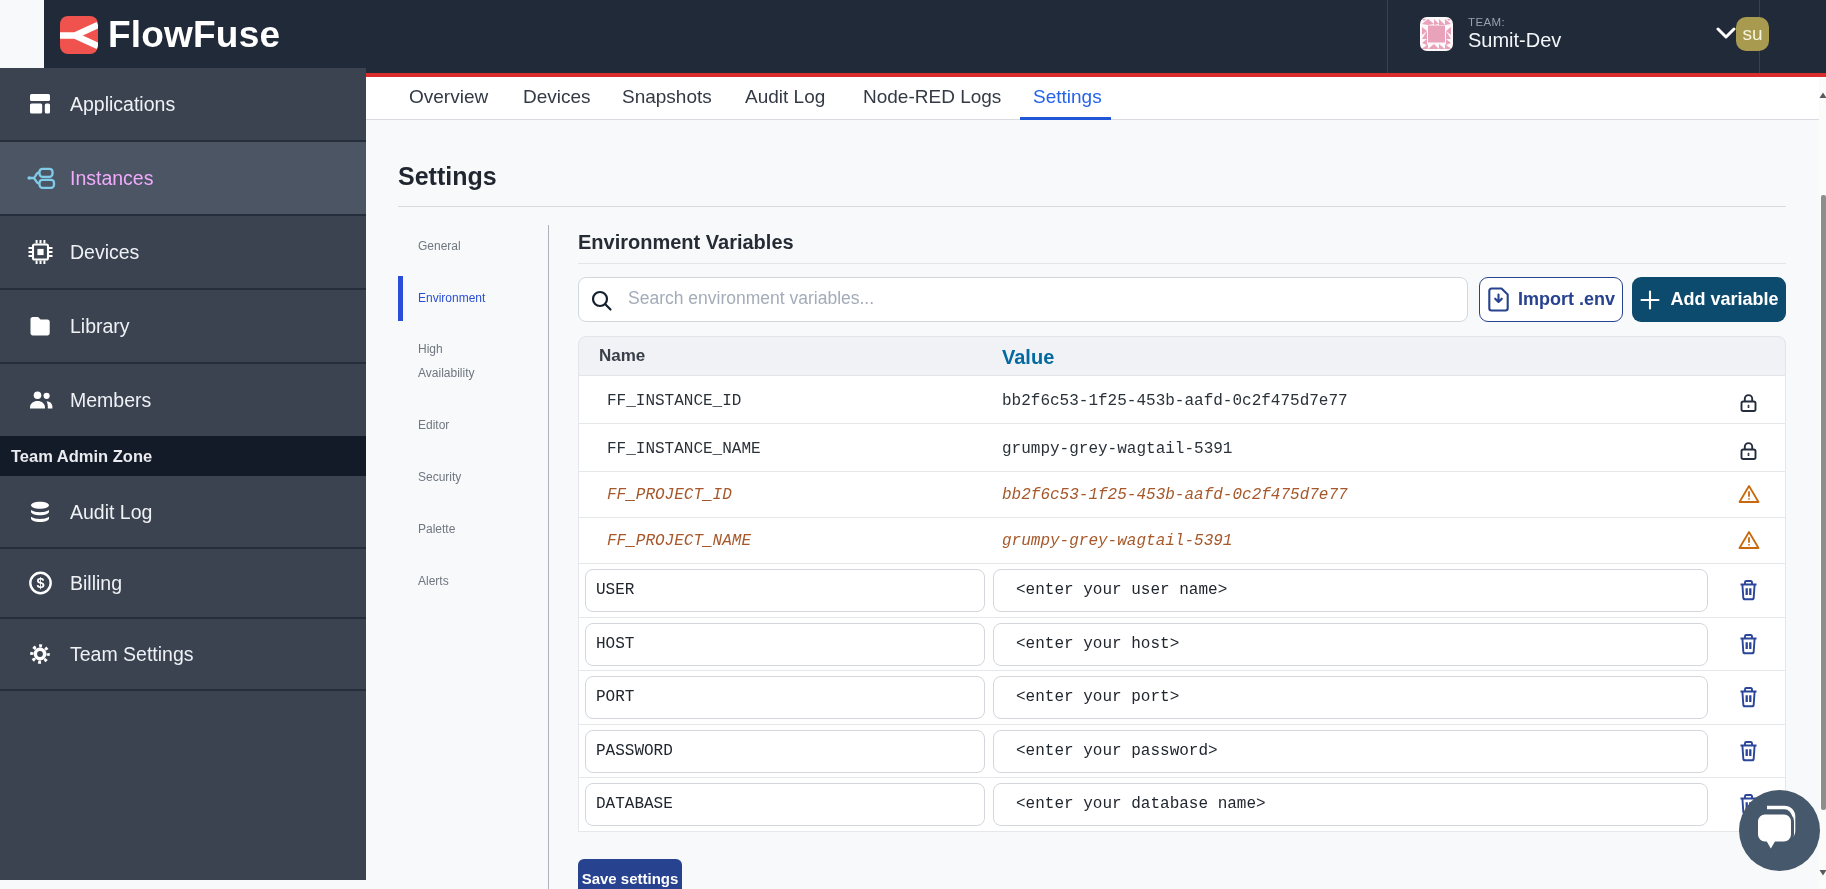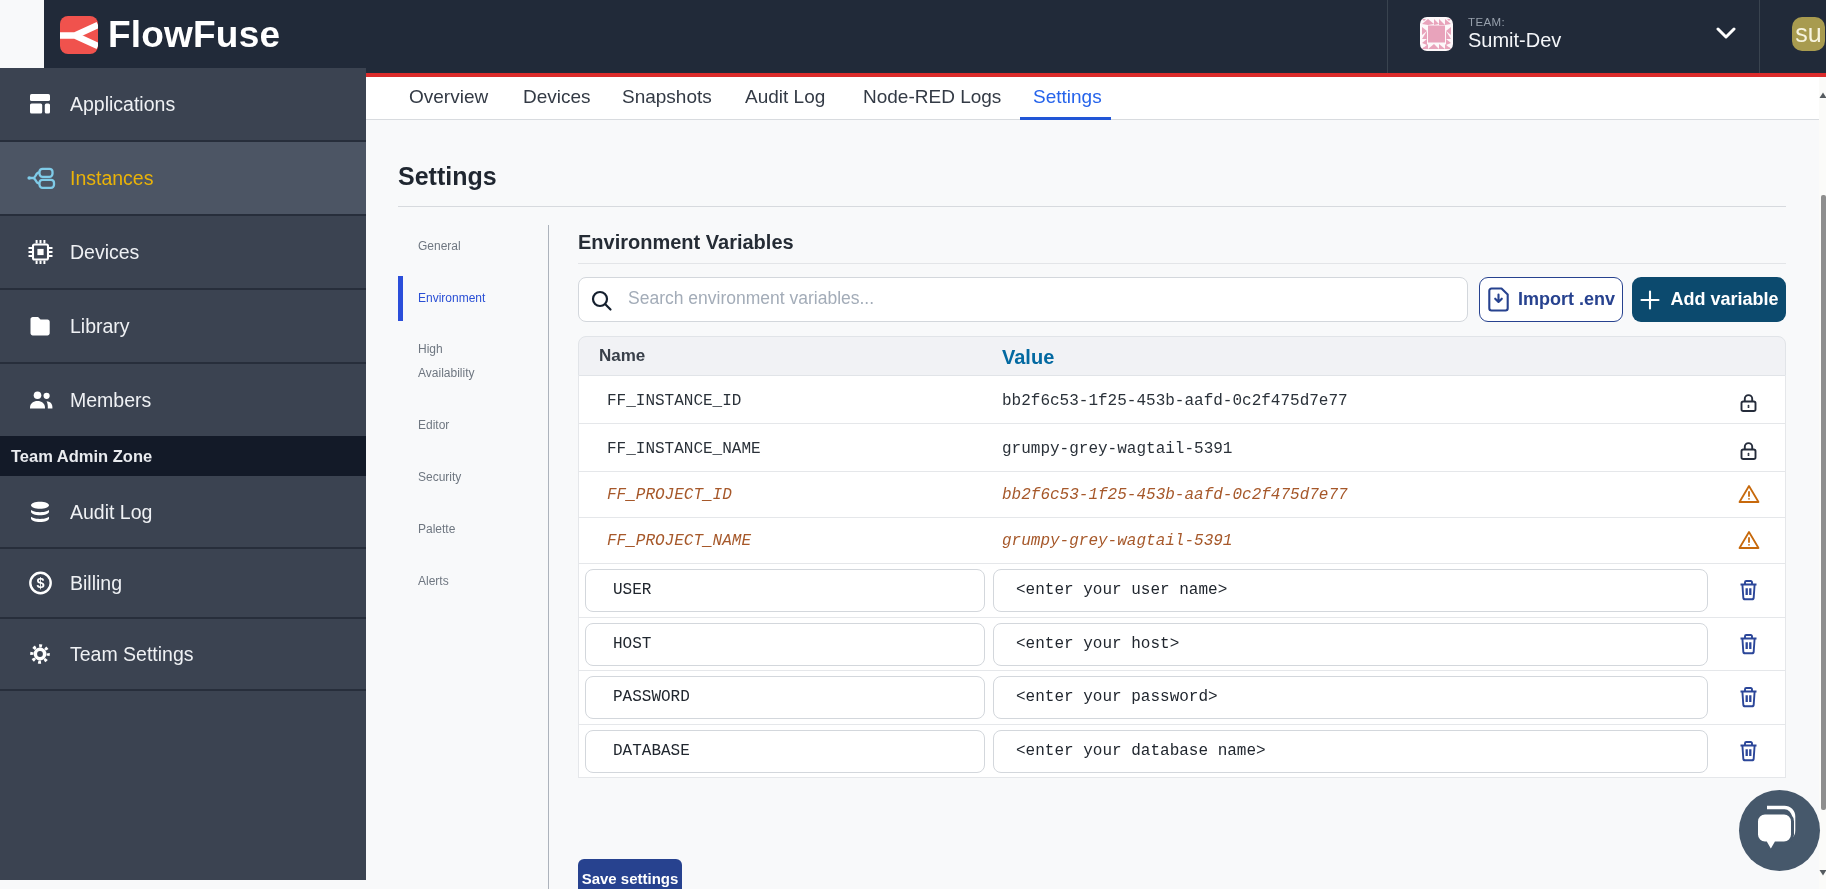--- a/index.html
+++ b/index.html
@@ -6,21 +6,21 @@
   html,body { width:1826px; height:889px; overflow:hidden; }
   body { font-family:"Liberation Sans", sans-serif; position:relative; background:#F8F9FA; }
   .abs { position:absolute; }
   
   .header { position:absolute; left:0; top:0; width:1826px; height:73px; background:#212A39;margin-left:44px; }
   .redline { position:absolute; left:0; top:73px; width:1826px; height:4px; background:#DC2B2B; }
   .logo-title { position:absolute; left:64px; top:14px; font-size:37px; font-weight:700; color:#FFFFFF; letter-spacing:0.2px; }
   .hdiv { position:absolute; top:0; width:1px; height:73px; background:#39434F; }
   .team-label { position:absolute; left:1424px; top:16px; font-size:11.5px; color:#97A0AC; letter-spacing:0.4px; }
   .team-name { position:absolute; left:1424px; top:29px; font-size:20px; color:#F4F6F9; }
-  .su-avatar { position:absolute; left:1748px; top:17px; width:33px; height:34px; border-radius:10px; background:#A89B4F; color:#F7F4DF; font-size:25px; text-align:center; line-height:33px; }
+  .su-avatar { position:absolute; left:1692px; top:17px; width:33px; height:34px; border-radius:10px; background:#A89B4F; color:#F7F4DF; font-size:19px; text-align:center; line-height:33px; }
   
   .sidebar { position:absolute; left:0; top:68px; width:366px; height:812px; background:#3B4351; }
   .nav-item { position:absolute; left:0; width:366px; color:#EFF1F4; font-size:19.5px; }
   .nav-item .lbl { position:absolute; left:70px; top:50%; transform:translateY(-50%); }
   .nav-item svg { position:absolute; left:28px; top:50%; transform:translateY(-50%); }
   .nav-div { position:absolute; left:0; width:366px; height:2px; background:#272E3B; }
   .taz { position:absolute; left:0; top:368px; width:366px; height:40px; background:#131A28; color:#E9EBEF; font-size:16.5px; font-weight:700; line-height:40px; padding-left:11px; }
   
   .tabbar { position:absolute; left:366px; top:77px; width:1453px; height:43px; background:#FFFFFF; border-bottom:1px solid #D8DBDF; }
   .tab { position:absolute; top:9px; font-size:19px; color:#333A45; }
@@ -45,21 +45,21 @@
   .thead { position:relative; height:40px; background:#F1F2F5; border:1px solid #E1E4E8; border-radius:8px 8px 0 0; }
   .thead .c1 { position:absolute; left:20px; top:9px; font-size:17px; font-weight:700; color:#39404A; }
   .thead .c2 { position:absolute; left:423px; top:9px; font-size:20px; font-weight:700; color:#0369a1; }
   .trow { position:relative; height:48px; background:#FFFFFF; border-left:1px solid #E5E7EA; border-right:1px solid #E5E7EA; border-bottom:1px solid #E5E7EA; font-family:"Liberation Mono", monospace; font-size:16px; color:#2A3139; }
   .trow .n { position:absolute; left:18px; top:16px;margin-left:10px; }
   .trow .v { position:absolute; left:423px; top:16px; }
   .trow.warn { color:#A6582A; font-style:italic; height:46px; }
   .trow.warn .n,.trow.warn .v { top:14px; }
   .erow { position:relative; height:53.5px; background:#FFFFFF; border-left:1px solid #E5E7EA; border-right:1px solid #E5E7EA; border-bottom:1px solid #E5E7EA; }
   .einput { position:absolute; top:5px; height:43px; background:#FFFFFF; border:1px solid #D3D7DC; border-radius:8px; font-family:"Liberation Mono", monospace; font-size:16px; color:#21272F; line-height:41px; }
-  .einput.k { left:6px; width:400px; padding-left:27px; }
+  .einput.k { left:6px; width:400px; padding-left:10px; }
   .einput.val { left:414px; width:715px; padding-left:22px; }
   .rowicon { position:absolute; left:1159px; top:50%; transform:translateY(-50%); }
   .rowicon.lock { top:calc(50% + 3px); }
   .rowicon.wrn { top:calc(50% - 1px); }
   .btn-save { position:absolute; left:212px; top:739px; width:104px; height:40px; background:#27428F; border-radius:6px; color:#FFFFFF; font-size:15px; font-weight:700; text-align:center; line-height:40px; }
   
   .gutter { position:absolute; left:1819px; top:77px; width:7px; height:812px; background:#FBFBF9; }
   .thumb { position:absolute; left:1821px; top:195px; width:5px; height:615px; background:#8E8E8E; border-radius:2px; }
   .chat { position:absolute; left:1739px; top:790px; width:81px; height:81px; border-radius:50%; background:#46586B; }
 </style>
@@ -115,21 +115,21 @@
 <div class="sidebar">
   <div class="nav-item" style="top:0;height:72px">
     <svg width="24" height="24" viewBox="0 0 24 24" fill="#FFFFFF">
         <rect x="2" y="2" width="20" height="7" rx="1.6"></rect>
         <rect x="2" y="11.5" width="12.2" height="10" rx="1.6"></rect>
         <rect x="16.8" y="11.5" width="5.2" height="10" rx="1.6"></rect>
       </svg>
     <span class="lbl">Applications</span>
     </div>
   <div class="nav-div" style="top:72px"></div>
-  <div class="nav-item" style="top:74px;height:72px;background:#4C5564;color:#eab308">
+  <div class="nav-item" style="top:74px;height:72px;background:#4C5564;color:#f0abfc">
     <svg style="margin-left:-2px" width="30" height="28" viewBox="0 0 30 28" fill="none" stroke="#7FCBE8" stroke-width="2.3">
         <circle cx="3.2" cy="14" r="1.8" fill="#7FCBE8" stroke="none"></circle>
         <path d="M3.5,14 H7 M7,14 C10,14 9.5,8.5 13,8.5 M7,14 C10,14 9.5,19.5 13,19.5"></path>
         <rect x="13.5" y="4.8" width="13" height="8" rx="3"></rect>
         <rect x="13.5" y="15.8" width="14.5" height="8" rx="3"></rect>
       </svg>
     <span class="lbl">Instances</span>
     </div>
   <div class="nav-div" style="top:146px"></div>
   <div class="nav-item" style="top:148px;height:72px">
@@ -286,20 +286,28 @@
       </div>
     <div class="erow">
         <div class="einput k">HOST</div>
         <div class="einput val">&lt;enter your host&gt;</div>
       <svg class="rowicon trash" width="21" height="22" viewBox="0 0 21 22" fill="none" stroke="#2B4699" stroke-width="1.9">
           <path d="M2.5,5.5 H18.5 M7,5.5 V3.2 a1.2,1.2 0 0 1 1.2,-1.2 h4.6 a1.2,1.2 0 0 1 1.2,1.2 V5.5 M4.4,5.5 L5.3,18.6 a1.8,1.8 0 0 0 1.8,1.7 h6.8 a1.8,1.8 0 0 0 1.8,-1.7 L16.6,5.5"></path>
           <path d="M8.7,9.3 v6.6 M12.3,9.3 v6.6" stroke-width="2.3"></path>
         </svg>
       </div>
     <div class="erow">
+        <div class="einput k">PORT</div>
+        <div class="einput val">&lt;enter your port&gt;</div>
+      <svg class="rowicon trash" width="21" height="22" viewBox="0 0 21 22" fill="none" stroke="#2B4699" stroke-width="1.9">
+          <path d="M2.5,5.5 H18.5 M7,5.5 V3.2 a1.2,1.2 0 0 1 1.2,-1.2 h4.6 a1.2,1.2 0 0 1 1.2,1.2 V5.5 M4.4,5.5 L5.3,18.6 a1.8,1.8 0 0 0 1.8,1.7 h6.8 a1.8,1.8 0 0 0 1.8,-1.7 L16.6,5.5"></path>
+          <path d="M8.7,9.3 v6.6 M12.3,9.3 v6.6" stroke-width="2.3"></path>
+        </svg>
+      </div>
+    <div class="erow">
         <div class="einput k">PASSWORD</div>
         <div class="einput val">&lt;enter your password&gt;</div>
       <svg class="rowicon trash" width="21" height="22" viewBox="0 0 21 22" fill="none" stroke="#2B4699" stroke-width="1.9">
           <path d="M2.5,5.5 H18.5 M7,5.5 V3.2 a1.2,1.2 0 0 1 1.2,-1.2 h4.6 a1.2,1.2 0 0 1 1.2,1.2 V5.5 M4.4,5.5 L5.3,18.6 a1.8,1.8 0 0 0 1.8,1.7 h6.8 a1.8,1.8 0 0 0 1.8,-1.7 L16.6,5.5"></path>
           <path d="M8.7,9.3 v6.6 M12.3,9.3 v6.6" stroke-width="2.3"></path>
         </svg>
       </div>
     <div class="erow">
         <div class="einput k">DATABASE</div>
         <div class="einput val">&lt;enter your database name&gt;</div>

